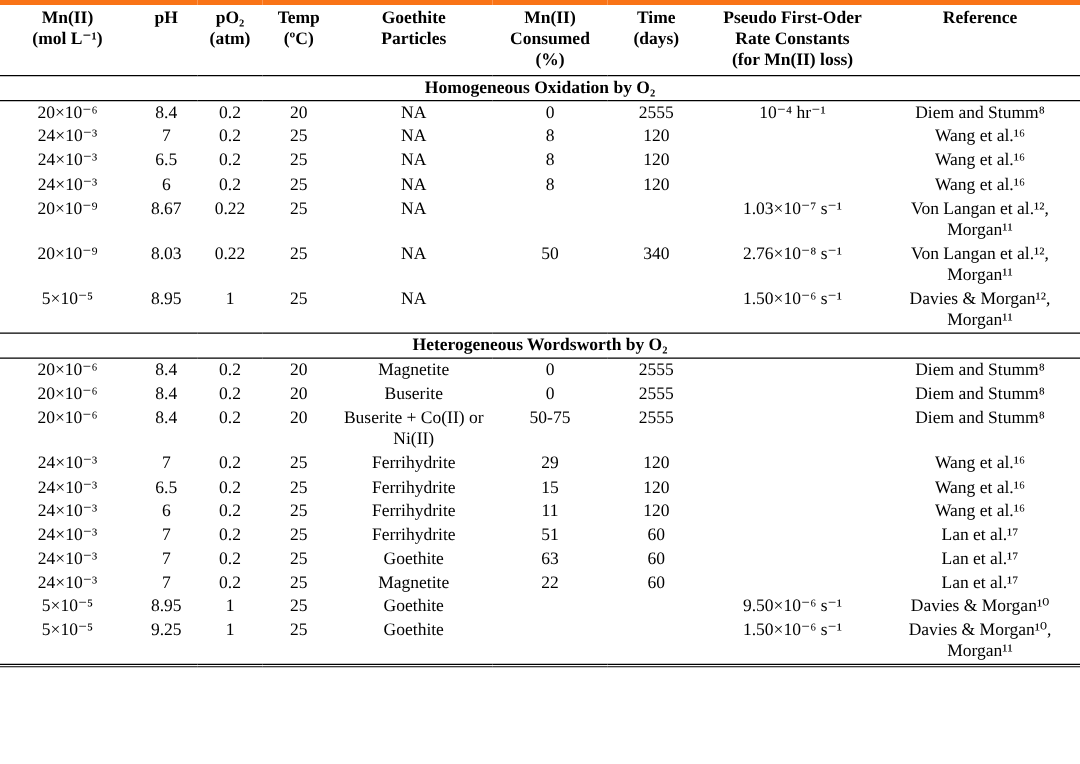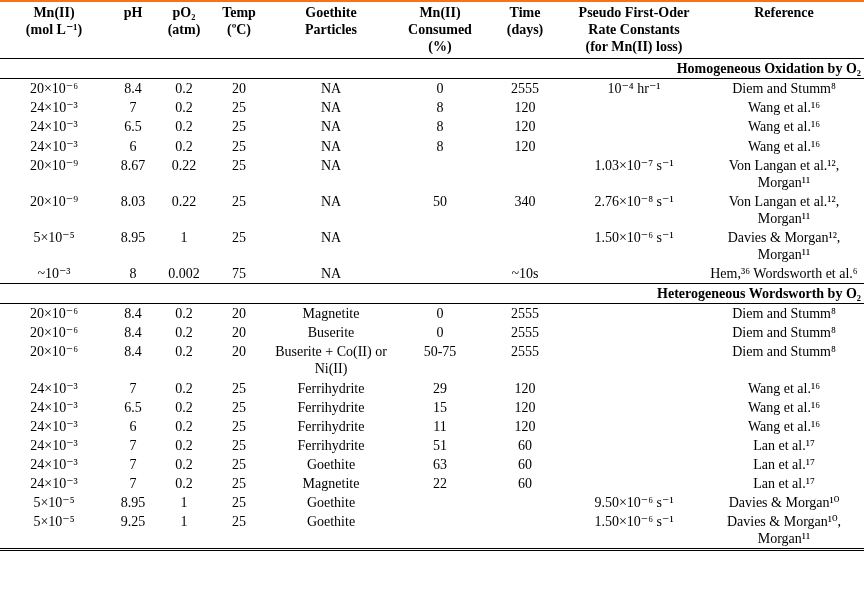--- a/index.html
+++ b/index.html
@@ -13,21 +13,21 @@
     width: 864px;
   }
   .page {
     width: 864px;
     box-sizing: border-box;
   }
   table.data-table {
     width: 864px;
     table-layout: fixed;
     border-collapse: collapse;
-    border-top: 2px solid #f97316;
+    border-top: 4px solid #f97316;
     border-bottom: 3px double #000;
     font-size: 14px;
     line-height: 1.22;
   }
   table.data-table th {
     font-weight: bold;
     text-align: center;
     vertical-align: top;
     white-space: pre-line;
     padding: 2px 3px 3px 3px;
@@ -36,21 +36,20 @@
   table.data-table td {
     text-align: center;
     vertical-align: top;
     padding: 1px 3px;
   }
   tr.section-row td {
     font-weight: bold;
     border-top: 1px solid #000;
     border-bottom: 1px solid #000;
     padding: 1px 3px;
-    text-align: right;
   }
 </style>
 </head>
 <body>
 
 <div class="page">
   <table class="data-table">
     <colgroup>
       <col style="width:108px">
       <col style="width:50px">
@@ -158,31 +157,20 @@
           <td>5×10⁻⁵</td>
           <td>8.95</td>
           <td>1</td>
           <td>25</td>
           <td>NA</td>
           <td></td>
           <td></td>
           <td>1.50×10⁻⁶ s⁻¹</td>
           <td>Davies &amp; Morgan¹², Morgan¹¹</td>
         </tr>
-        <tr>
-          <td>~10⁻³</td>
-          <td>8</td>
-          <td>0.002</td>
-          <td>75</td>
-          <td>NA</td>
-          <td></td>
-          <td>~10s</td>
-          <td></td>
-          <td>Hem,³⁶ Wordsworth et al.⁶</td>
-        </tr>
         <tr class="section-row">
           <td colspan="9">Heterogeneous Wordsworth by O₂</td>
         </tr>
         <tr>
           <td>20×10⁻⁶</td>
           <td>8.4</td>
           <td>0.2</td>
           <td>20</td>
           <td>Magnetite</td>
           <td>0</td>

